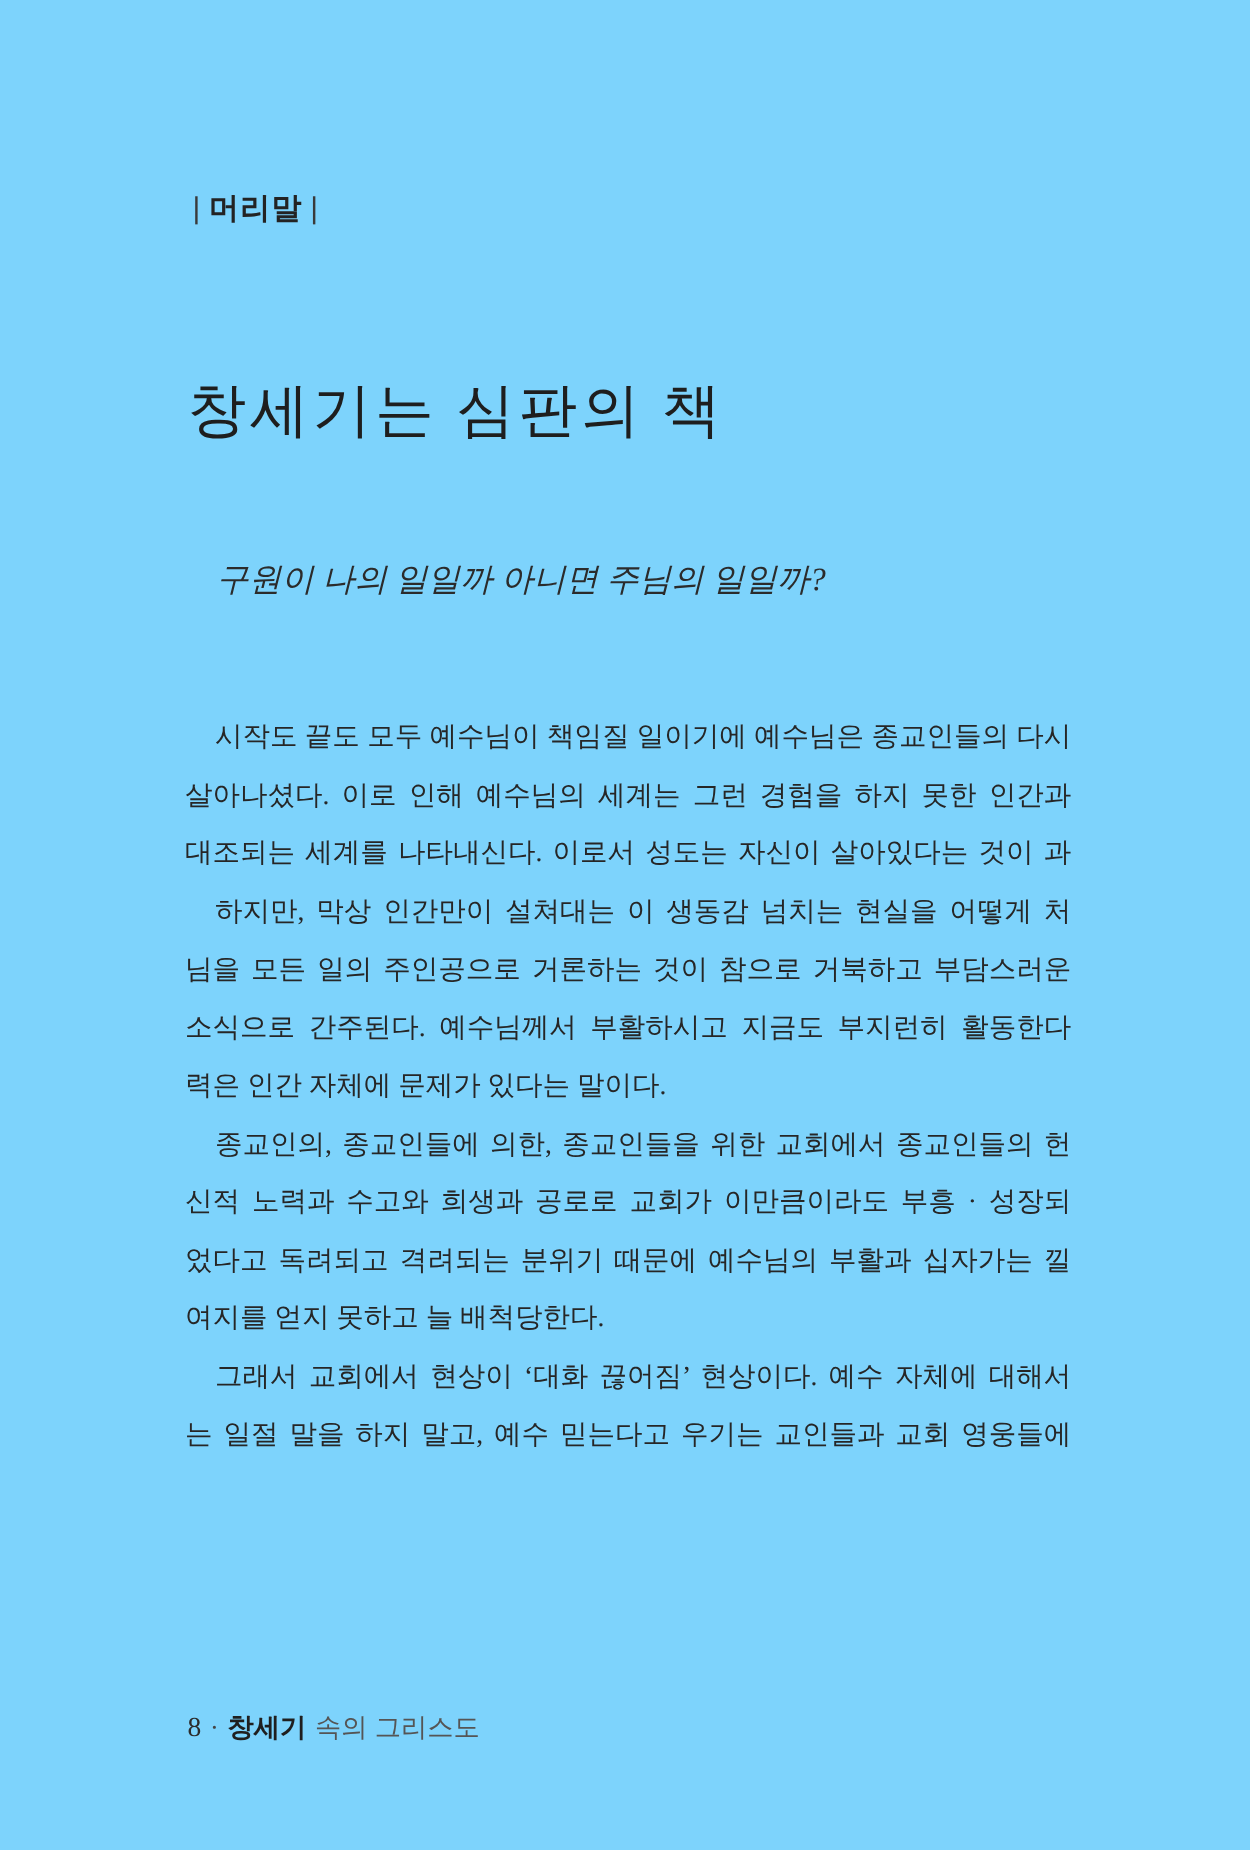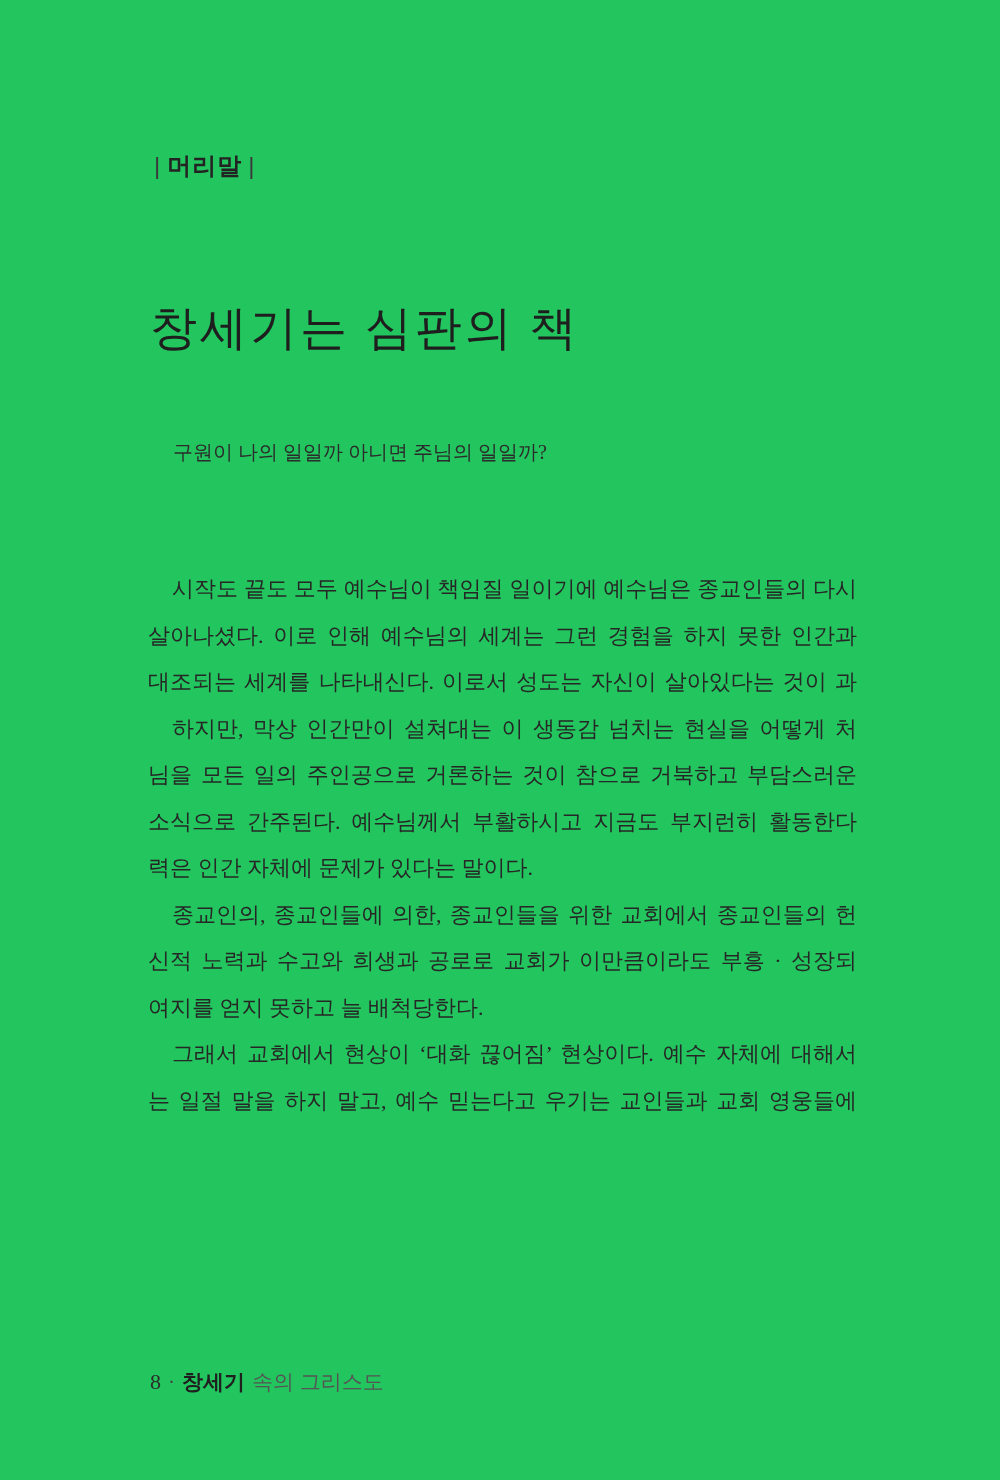--- a/index.html
+++ b/index.html
@@ -4,21 +4,21 @@
 <style>
   html, body {
     margin: 0;
     padding: 0;
     background: #ffffff;
   }
   .page {
     position: relative;
     width: 1000px;
     height: 1480px;
-    background: #22c55e;
+    background: #7dd3fc;
     color: #222222;
     overflow: hidden;
     font-family: "Liberation Serif", "DejaVu Serif", serif;
   }
   .header {
     position: absolute;
     top: 150px;
     left: 148px;
     font-family: "Liberation Sans", "DejaVu Sans", sans-serif;
     font-weight: 700;
@@ -38,25 +38,26 @@
     left: 150px;
     font-family: "Liberation Serif", "DejaVu Serif", serif;
     font-weight: 500;
     font-size: 47px;
     letter-spacing: 3px;
     color: #1e1e1e;
     white-space: nowrap;
   }
   .epigraph {
     position: absolute;
-    top: 428px;
+    top: 440px;
     left: 148px;
     width: 709px;
-    font-size: 20px;
+    font-size: 26px;
     color: #2b2b2b;
+    font-style: italic;
   }
   .epigraph .eline {
     height: 48px;
     line-height: 48px;
     padding-left: 25px;
     white-space: nowrap;
   }
   .body-text {
     position: absolute;
     top: 566px;
@@ -129,20 +130,21 @@
     </div>
     <div class="paragraph">
       <div class="bline indent">하지만, 막상 인간만이 설쳐대는 이 생동감 넘치는 현실을 어떻게 처</div>
       <div class="bline">님을 모든 일의 주인공으로 거론하는 것이 참으로 거북하고 부담스러운</div>
       <div class="bline">소식으로 간주된다. 예수님께서 부활하시고 지금도 부지런히 활동한다</div>
       <div class="bline last">력은 인간 자체에 문제가 있다는 말이다.</div>
     </div>
     <div class="paragraph">
       <div class="bline indent">종교인의, 종교인들에 의한, 종교인들을 위한 교회에서 종교인들의 헌</div>
       <div class="bline">신적 노력과 수고와 희생과 공로로 교회가 이만큼이라도 부흥 · 성장되</div>
+      <div class="bline">었다고 독려되고 격려되는 분위기 때문에 예수님의 부활과 십자가는 낄</div>
       <div class="bline last">여지를 얻지 못하고 늘 배척당한다.</div>
     </div>
     <div class="paragraph">
       <div class="bline indent">그래서 교회에서 현상이 ‘대화 끊어짐’ 현상이다. 예수 자체에 대해서</div>
       <div class="bline">는 일절 말을 하지 말고, 예수 믿는다고 우기는 교인들과 교회 영웅들에</div>
     </div>
   </div>
 
   <div class="footer">
     <span class="pageno">8</span><span class="sep">·</span><span class="book-bold">창세기</span><span class="book-rest">속의 그리스도</span>

